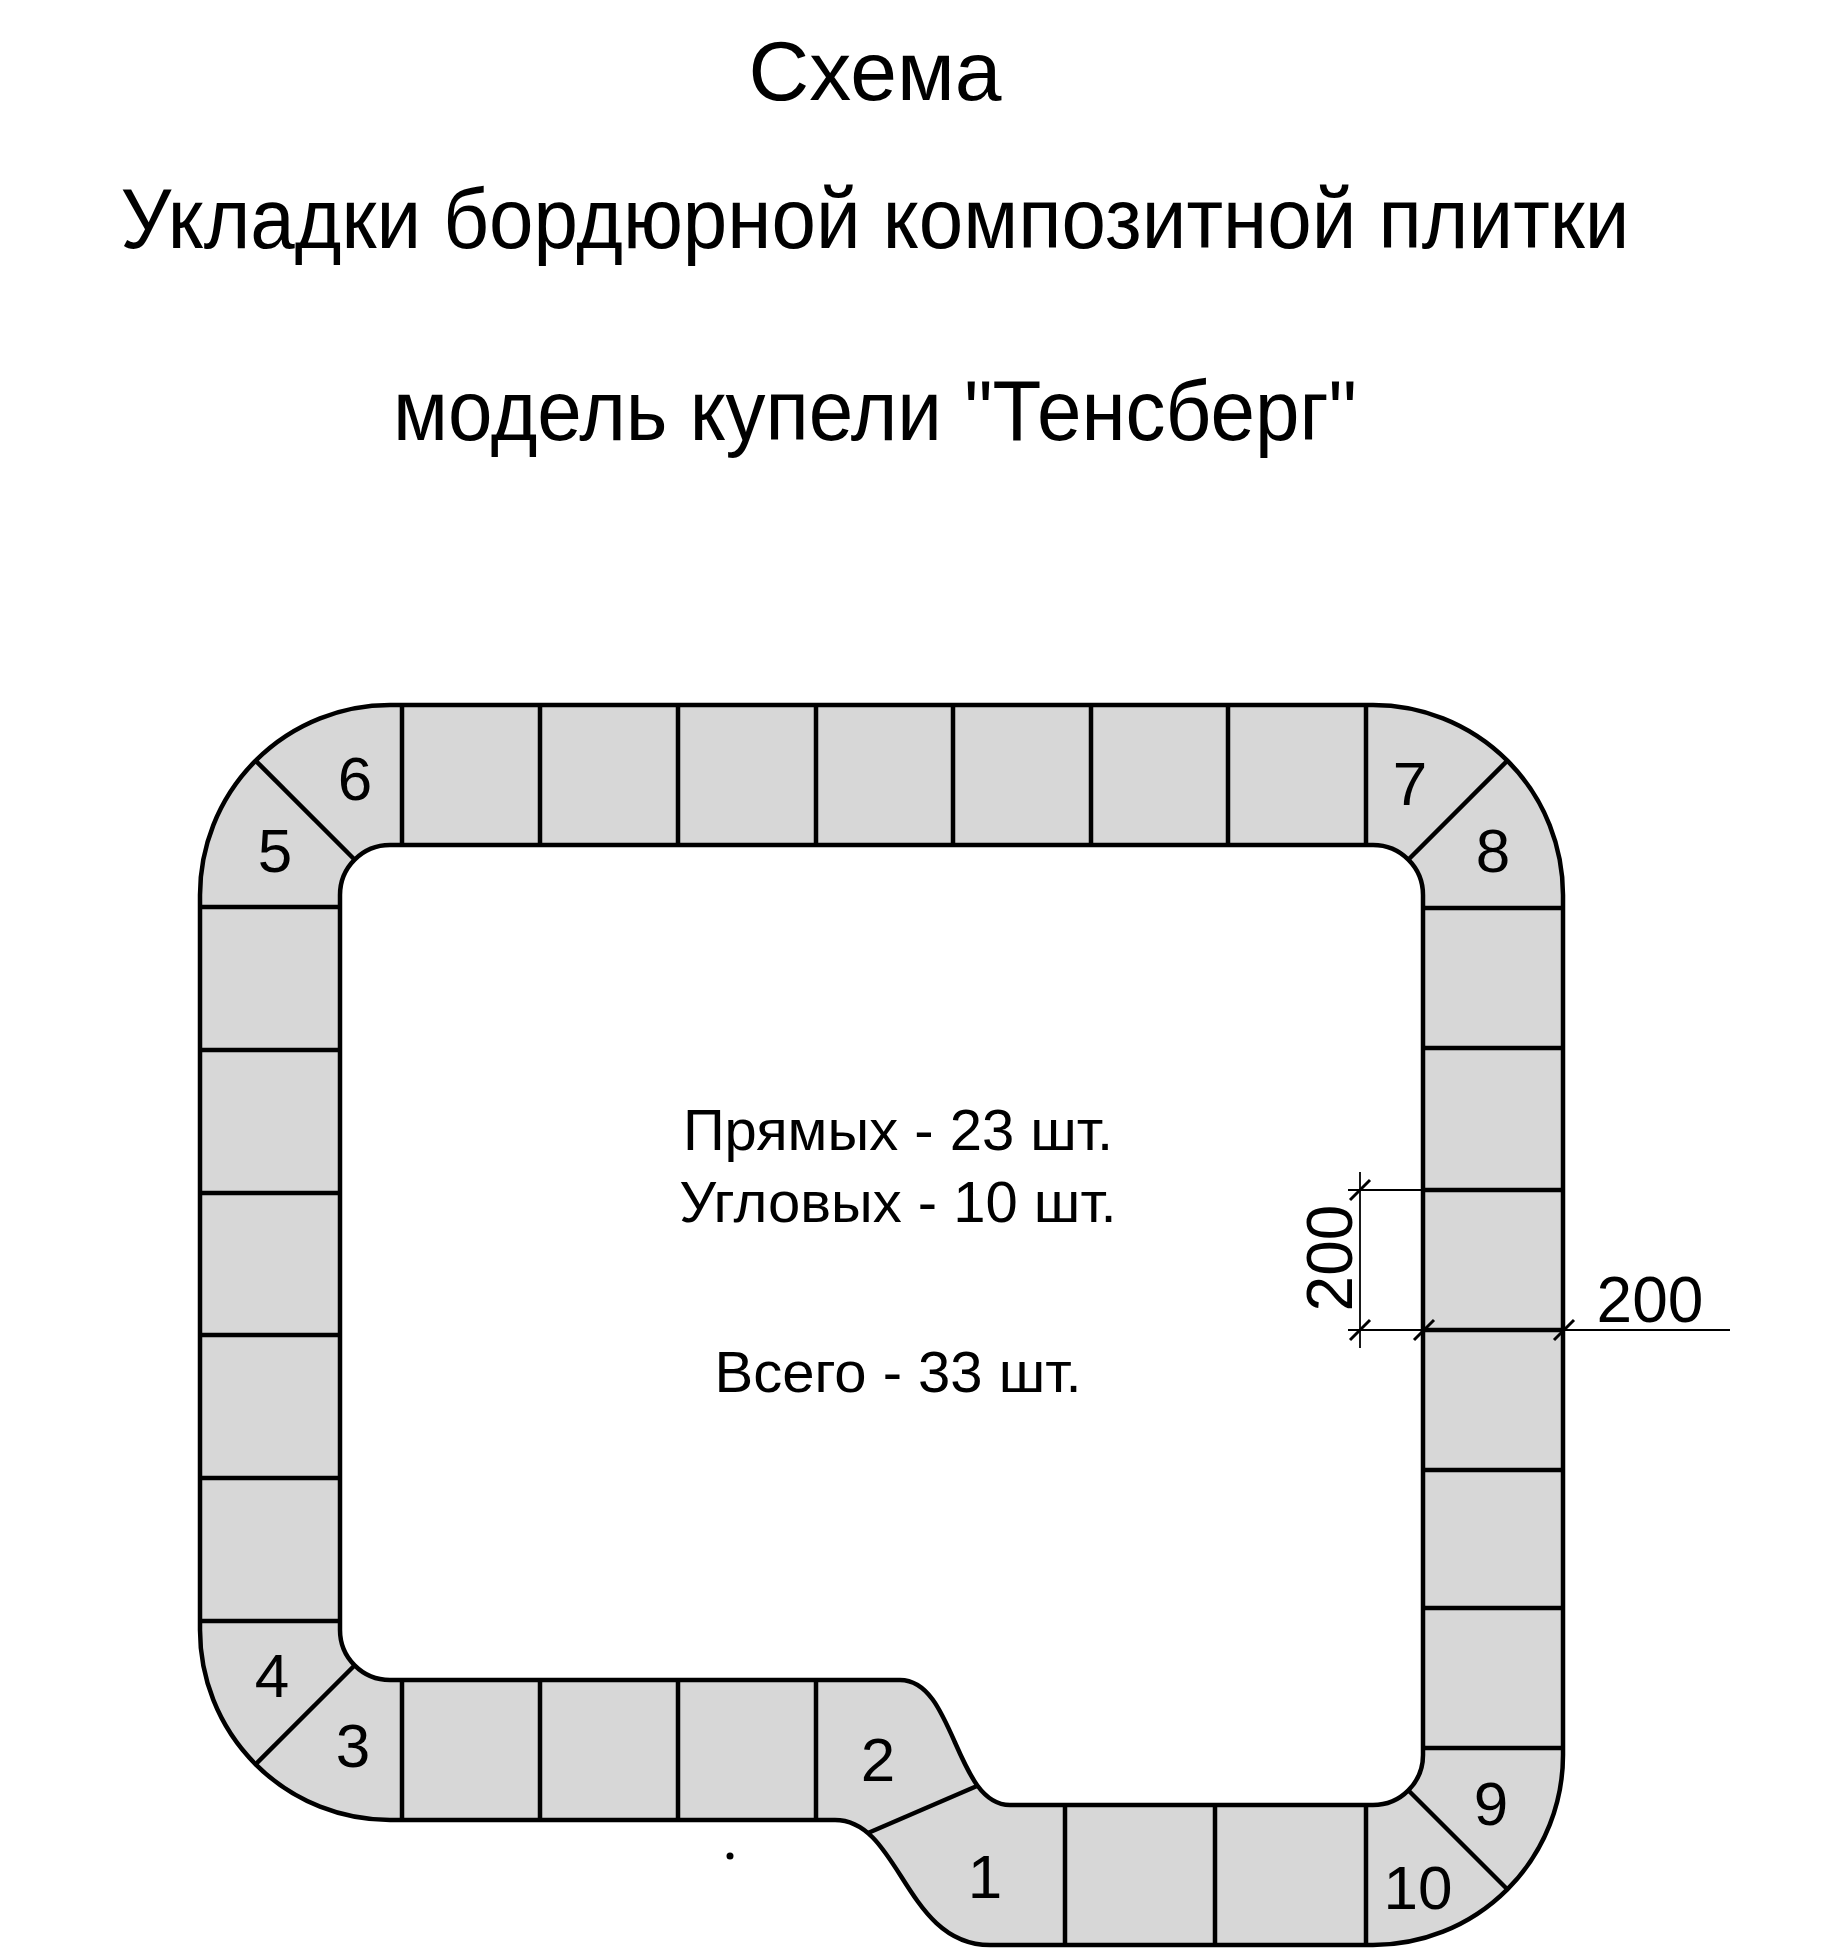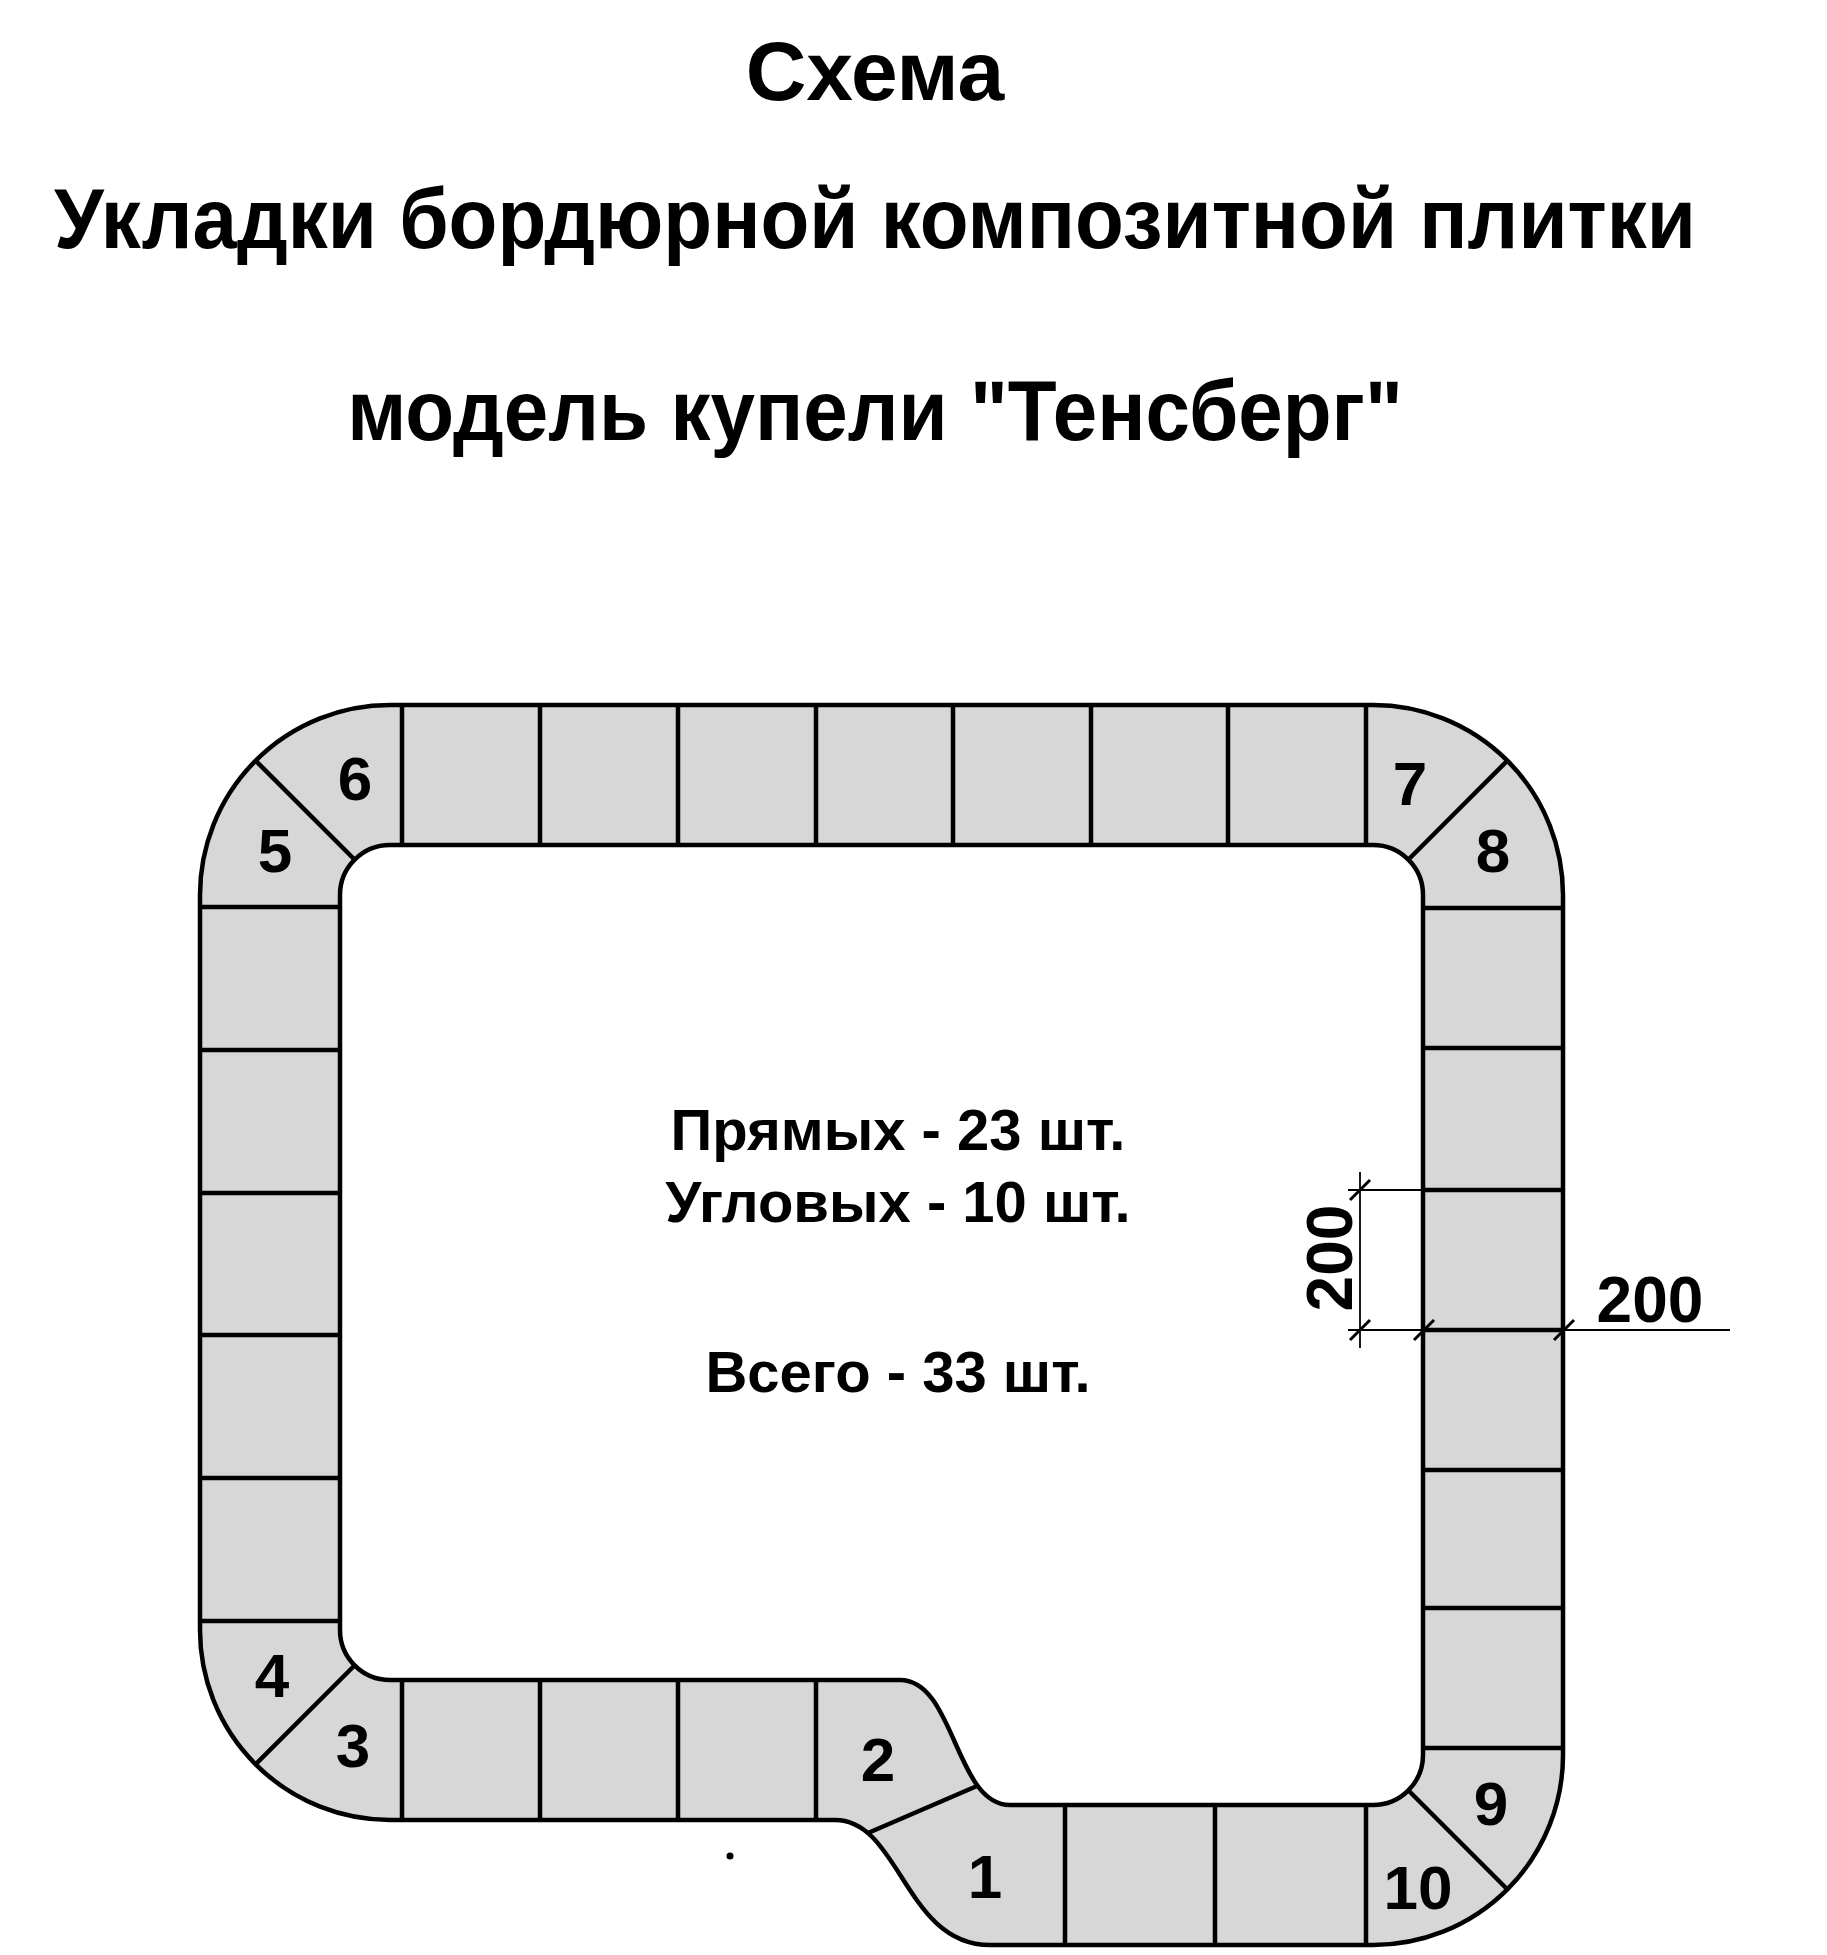--- a/index.html
+++ b/index.html
@@ -1,16 +1,16 @@
 <!DOCTYPE html>
 <html><head>
 <meta charset="utf-8">
 <style>
   html,body{margin:0;padding:0;background:#ffffff;}
-  .page{position:relative;width:1827px;height:1955px;background:#fff;overflow:hidden;font-weight:bold;}
+  .page{position:relative;width:1827px;height:1955px;background:#fff;overflow:hidden;}
   svg{display:block;}
   text{font-family:"Liberation Sans", sans-serif;fill:#000;}
   .ring{stroke:#000;stroke-width:4.5;}
   .joint{stroke:#000;stroke-width:4.5;stroke-linecap:butt;}
   .dim{stroke:#000;stroke-width:1.8;fill:none;}
   .tick{stroke:#000;stroke-width:3;}
   .h-title{font-size:84px;text-anchor:middle;}
   .h-sub{font-size:86px;text-anchor:middle;}
   .sum{font-size:58px;text-anchor:middle;}
   .num{font-size:62px;text-anchor:middle;}

